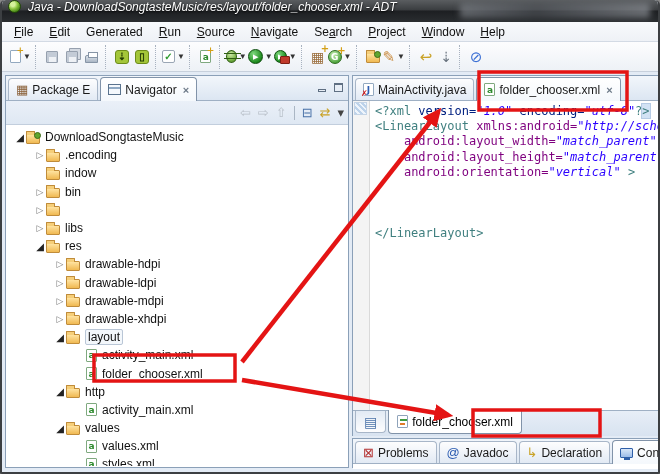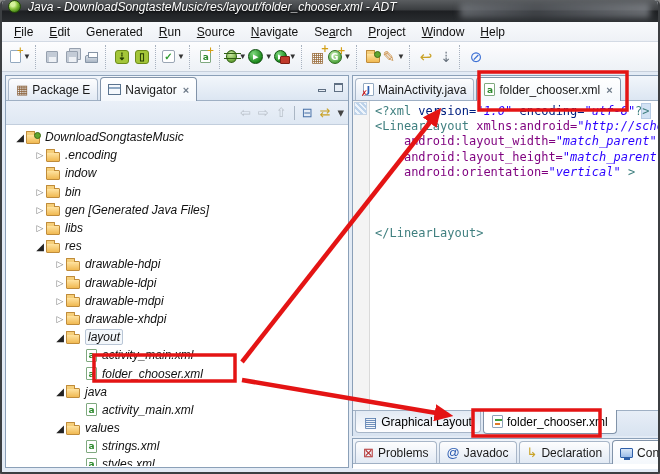--- a/index.html
+++ b/index.html
@@ -105,21 +105,21 @@
   .winbtn .maxi { width:9px; height:9px; border:1px solid #5f6f82; border-top-width:2px; background:#e8eef6; }
   .viewbar { height:24px; background:linear-gradient(#eaf0f8,#dfe8f3); border-bottom:1px solid #c2cedd;
     display:flex; align-items:center; justify-content:flex-end; padding-right:4px; gap:7px; font-size:13px; }
   .viewbar .vsep { width:1px; height:14px; background:#aab6c4; }
   .vb { cursor:pointer; line-height:1; }
   
   .tree { background:#fff; overflow:hidden; height:calc(100% - 50px); padding-top:3px; font-size:12px; }
   .trow { display:flex; align-items:center; height:18.2px; white-space:nowrap; cursor:pointer; }
   .twisty { width:12px; text-align:center; font-size:9px; color:#7a7a7a; flex:none; }
   .twisty.open { color:#222; font-size:10px; }
-  .tlabel { margin-left:5px; color:#111;font-style:italic; }
+  .tlabel { margin-left:5px; color:#111; }
   .tlabel.focusbox { border:1px solid #b9c6d6; background:#f3f7fb; border-radius:2px; padding:0 2px; }
   .tree .ic { flex:none; }
   
   .editor-body { position:relative; display:flex; background:#fff; }
   .ruler { width:17px; background:#f4f4f4; border-right:1px solid #dadada; position:relative; }
   .range-ind { position:absolute; left:1px; top:1px; width:13px; height:13px;
     background:repeating-linear-gradient(45deg,#bcd2ea 0 2px,#eef4fb 2px 4px); border:1px solid #c4d4e6; }
   .code { flex:1; overflow:hidden; padding:3px 0 0 5px;
     font:12px "DejaVu Sans Mono", monospace; line-height:15.2px; }
   .code-line { white-space:pre; }
@@ -292,21 +292,20 @@
           <span class="tlabel">indow</span>
         </div>
         <div class="trow" style="padding-left: 28px;">
           <span class="twisty">▷</span>
           <span class="ic i-folder"></span>
           <span class="tlabel">bin</span>
         </div>
         <div class="trow" style="padding-left: 28px;">
           <span class="twisty">▷</span>
           <span class="ic i-folder"></span>
-          <span class="tlabel">gen [Generated Java Files]</span>
         </div>
         <div class="trow" style="padding-left: 28px;">
           <span class="twisty">▷</span>
           <span class="ic i-folder"></span>
           <span class="tlabel">libs</span>
         </div>
         <div class="trow" style="padding-left: 28px;">
           <span class="twisty open">◢</span>
           <span class="ic i-folder"></span>
           <span class="tlabel">res</span>
@@ -342,36 +341,36 @@
           <span class="tlabel">activity_main.xml</span>
         </div>
         <div class="trow" style="padding-left: 68px;">
           <span class="twisty"></span>
           <span class="ic i-file xml">a</span>
           <span class="tlabel">folder_chooser.xml</span>
         </div>
         <div class="trow" style="padding-left: 48px;">
           <span class="twisty open">◢</span>
           <span class="ic i-folder"></span>
-          <span class="tlabel">java</span>
+          <span class="tlabel">http</span>
         </div>
         <div class="trow" style="padding-left: 68px;">
           <span class="twisty"></span>
           <span class="ic i-file xml">a</span>
           <span class="tlabel">activity_main.xml</span>
         </div>
         <div class="trow" style="padding-left: 48px;">
           <span class="twisty open">◢</span>
           <span class="ic i-folder"></span>
           <span class="tlabel">values</span>
         </div>
         <div class="trow" style="padding-left: 68px;">
           <span class="twisty"></span>
           <span class="ic i-file xml">a</span>
-          <span class="tlabel">strings.xml</span>
+          <span class="tlabel">values.xml</span>
         </div>
         <div class="trow" style="padding-left: 68px;">
           <span class="twisty"></span>
           <span class="ic i-file xml">a</span>
           <span class="tlabel">styles.xml</span>
         </div>
       </div>
   </div>
 
   <div class="panel" style="left:350px; top:75px; width:307px; height:361px;">
@@ -398,21 +397,20 @@
           <div class="code-line"><span class="tok-pl">    </span><span class="tok-attr">android:orientation=</span><span class="tok-str">"vertical"</span><span class="tok-tag"> &gt;</span></div>
           <div class="code-line">&nbsp;</div>
           <div class="code-line">&nbsp;</div>
           <div class="code-line">&nbsp;</div>
           <div class="code-line"><span class="tok-tag">&lt;/LinearLayout&gt;</span></div>
         </div>
     </div>
     <div class="pagebar" id="pageTabs">
         <span class="ptab">
           <span class="gi" style="color:#4a72a8;font-size:14px;">▤</span>
-          <span>Graphical Layout</span>
         </span>
         <span class="ptab sel">
           <span class="ic i-src"></span>
           <span>folder_chooser.xml</span>
         </span>
       </div>
   </div>
 
   <div class="panel" style="left:350px; top:438px; width:307px; height:30px;">
     <div class="tabbar" id="bottomTabs">

